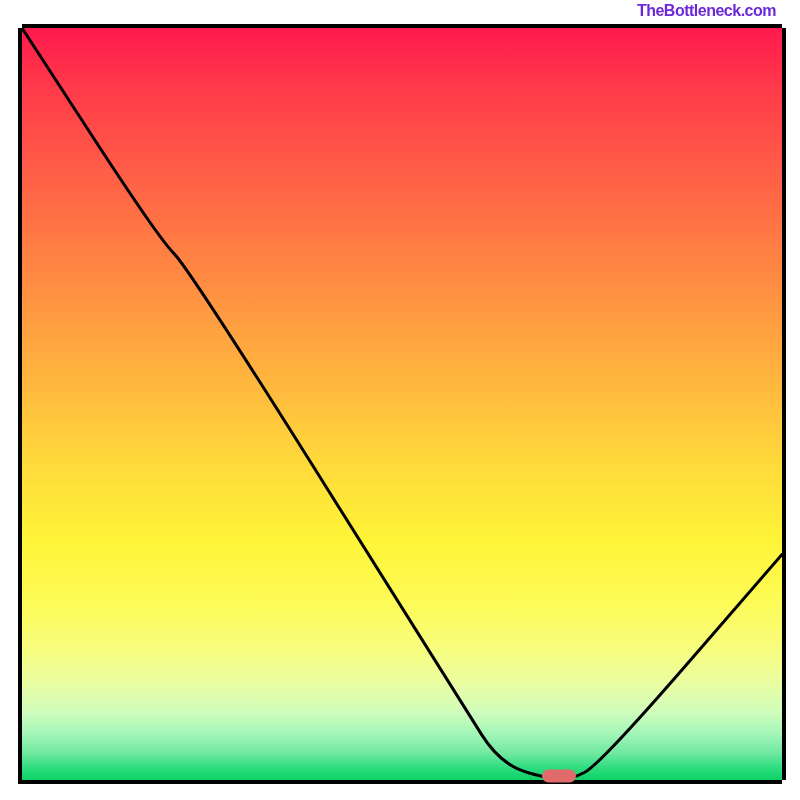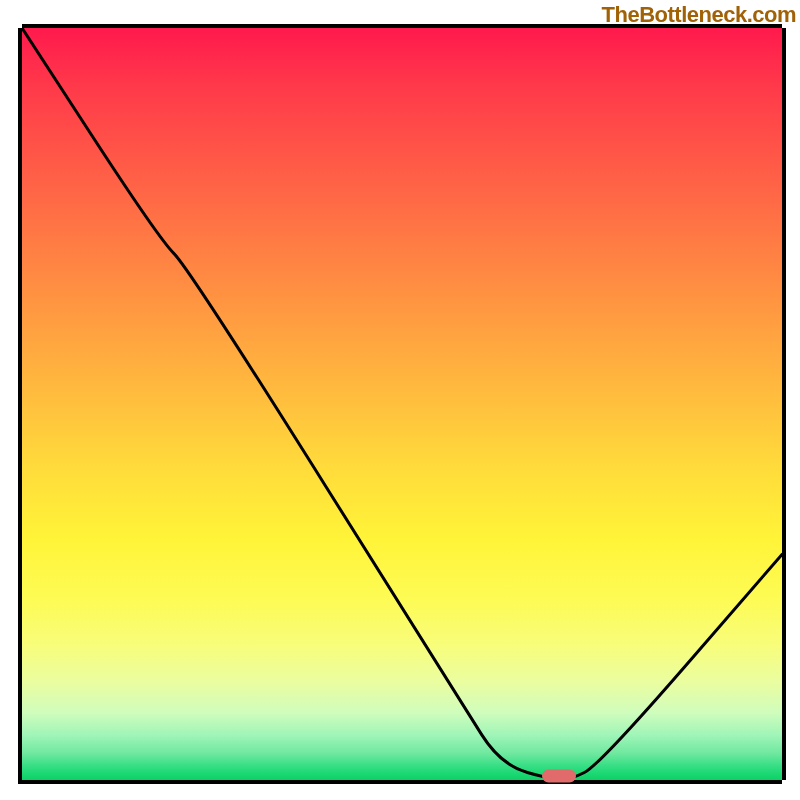--- a/index.html
+++ b/index.html
@@ -7,24 +7,24 @@
     width: 800px;
     height: 800px;
     background: #ffffff;
     font-family: Arial, sans-serif;
     position: relative;
     overflow: hidden;
   }
   .watermark {
     position: absolute;
     top: 2px;
-    right: 4px;
-    font-size: 22px;
+    right: 24px;
+    font-size: 16px;
     font-weight: bold;
-    color: #a16207;
+    color: #6d28d9;
     letter-spacing: -0.5px;
     z-index: 10;
   }
   .chart-frame {
     position: absolute;
     left: 18px;
     top: 28px;
     width: 764px;
     height: 756px;
     border: 4px solid #000;

